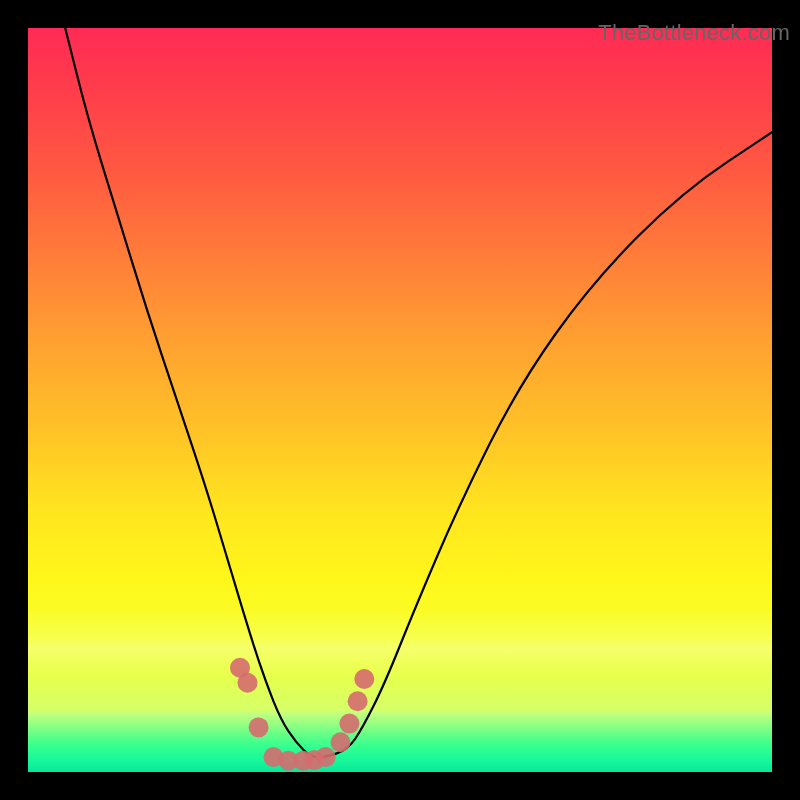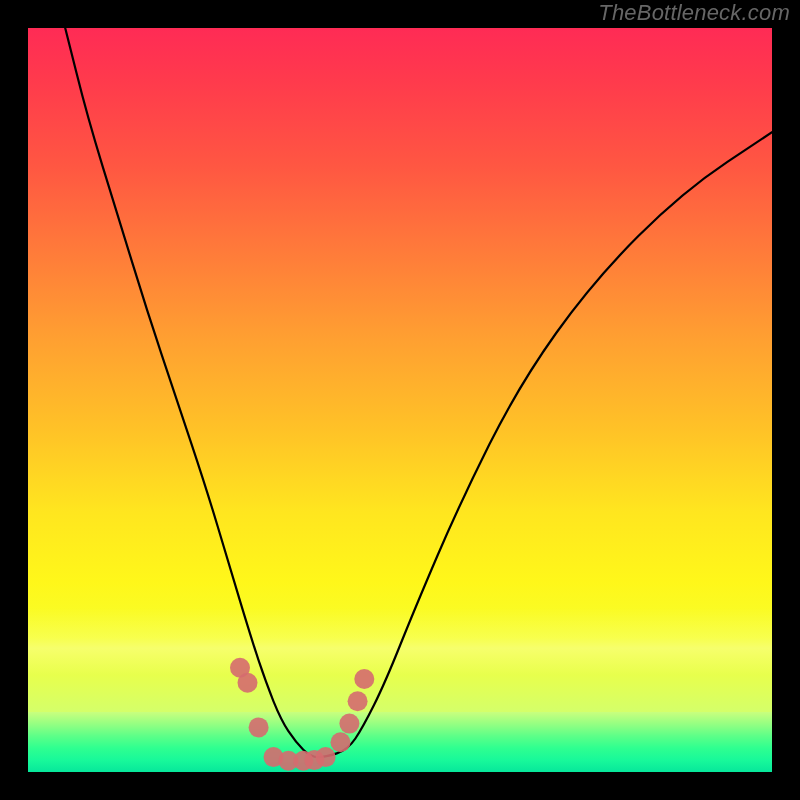--- a/index.html
+++ b/index.html
@@ -12,28 +12,27 @@
     font-family: Arial, Helvetica, sans-serif;
   }
   .frame {
     position: relative;
     width: 800px;
     height: 800px;
     background: #000;
   }
   .watermark {
     position: absolute;
-    top: 0;
+    top: 20px;
     right: 10px;
     color: #666;
     font-size: 22px;
     font-weight: 500;
     letter-spacing: 0.2px;
     z-index: 10;
-    font-style: italic;
   }
   .plot-area {
     position: absolute;
     left: 28px;
     top: 28px;
     width: 744px;
     height: 744px;
     overflow: hidden;
   }
   .gradient {

